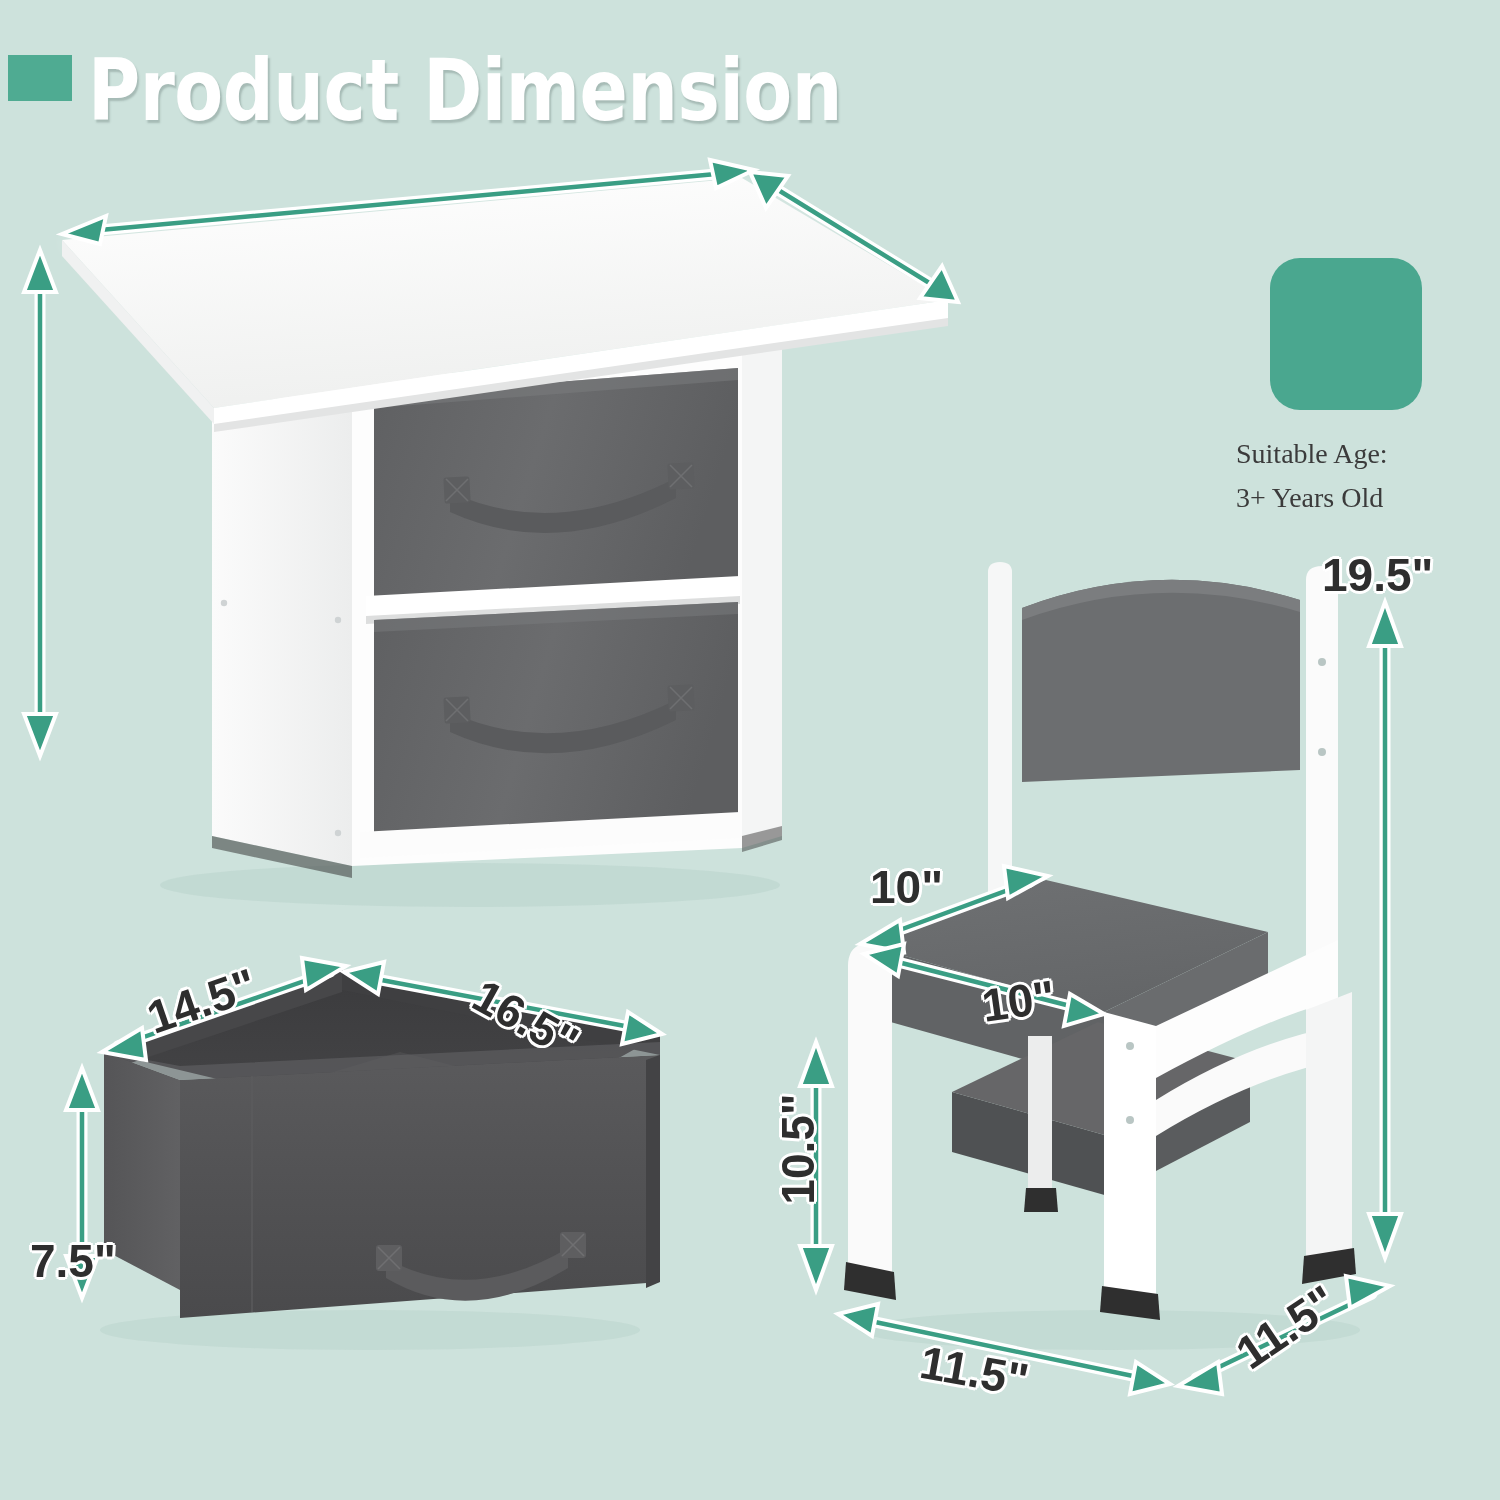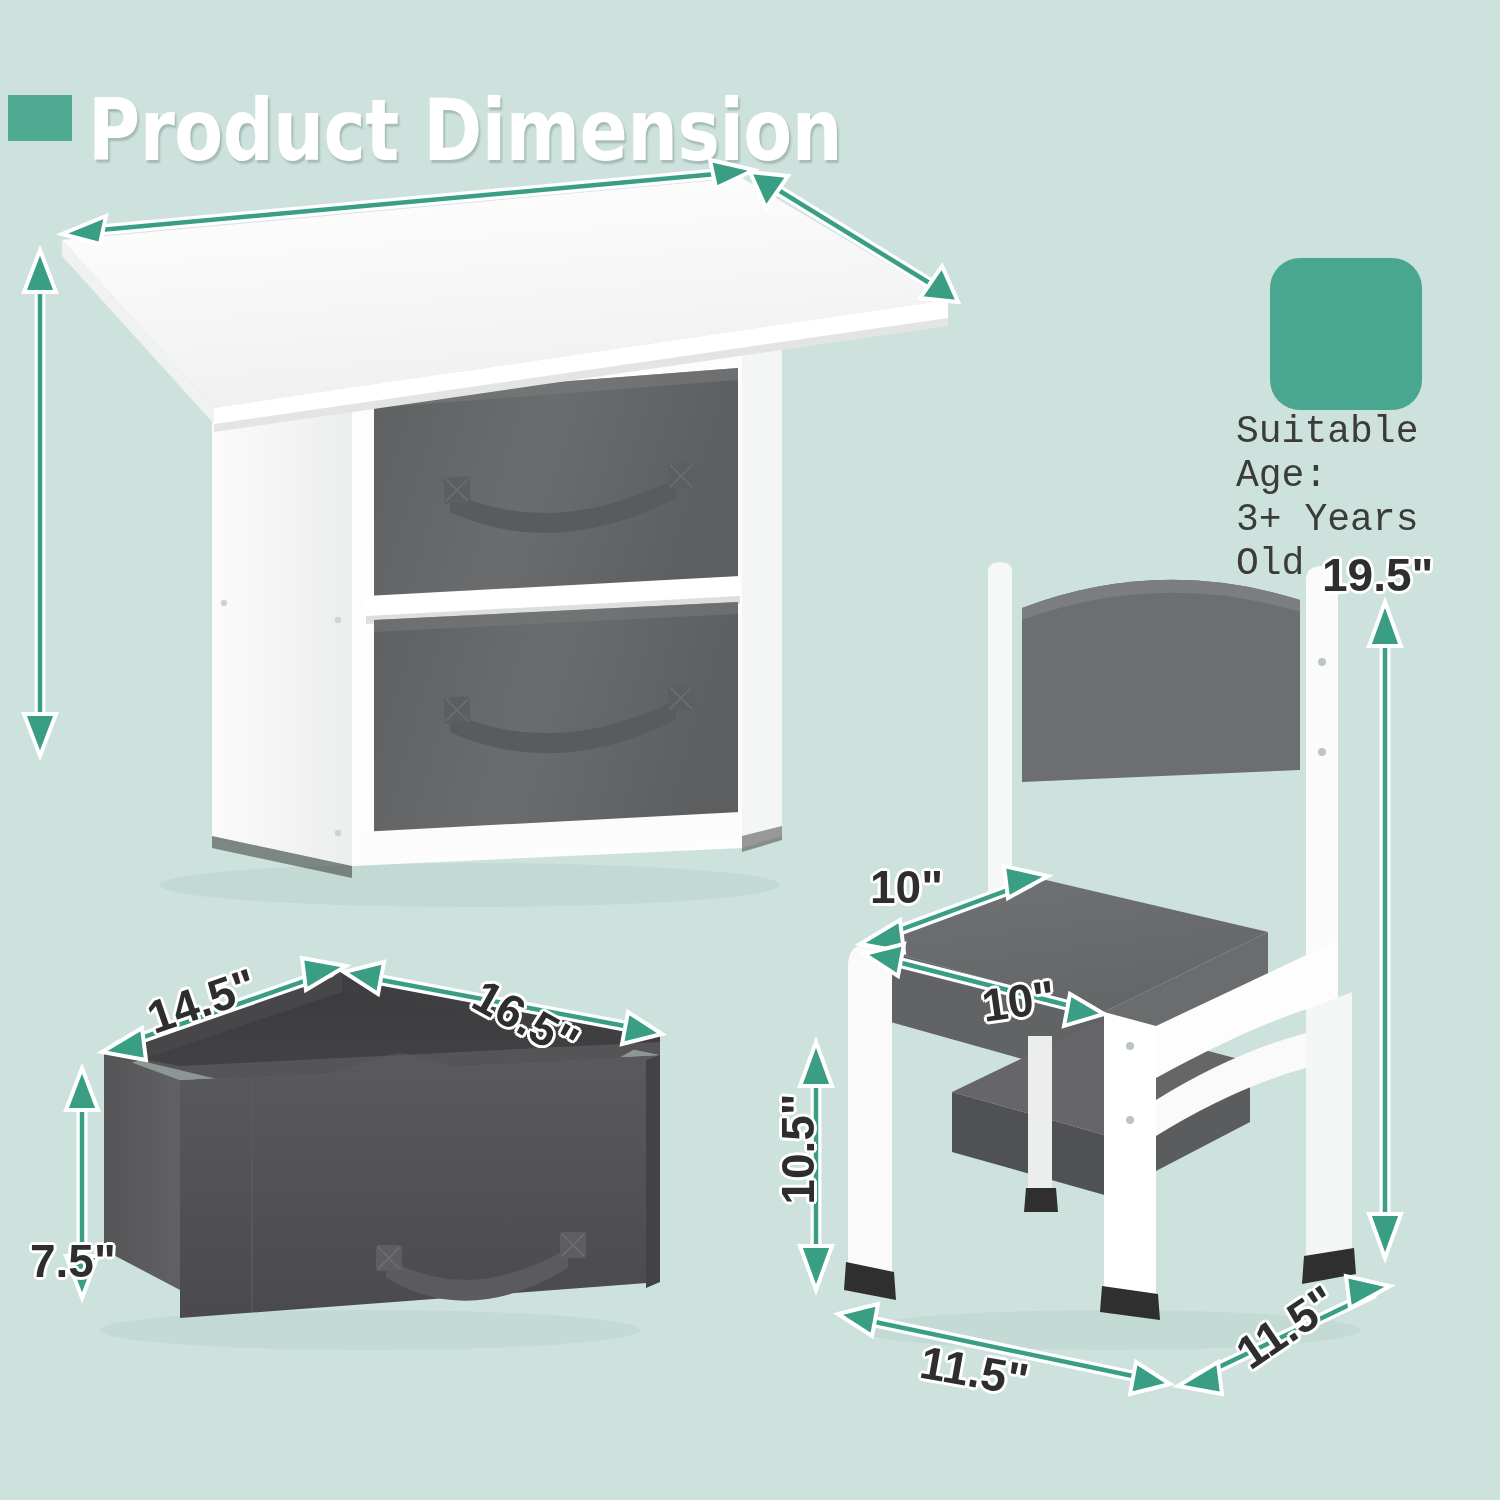--- a/index.html
+++ b/index.html
@@ -6,21 +6,21 @@
   html, body { width:1500px; height:1500px; }
   body {
     background:#cde2dc;
     font-family:"Liberation Sans", sans-serif;
     position:relative;
     overflow:hidden;
   }
   #stage { position:absolute; inset:0; }
 
   
-  #header { position:absolute; left:0; top:38px; width:1000px; height:105px;margin-top:40px; }
+  #header { position:absolute; left:0; top:38px; width:1000px; height:105px; }
   #title-marker {
     position:absolute; left:8px; top:17px; width:64px; height:46px;
     background:#4fab92;
   }
   #title-text {
     position:absolute; left:88px; top:0px;
     font-family:"Liberation Sans Narrow","DejaVu Sans Condensed","Liberation Sans", sans-serif;
     font-size:86px; font-weight:bold; color:#ffffff; line-height:104px;
     letter-spacing:-0.5px;
     text-shadow: 2px 3px 2px rgba(120,140,135,0.45);
@@ -28,22 +28,22 @@
     transform:scaleX(0.92); transform-origin:left center;
   }
 
   
   #age-badge { position:absolute; left:1236px; top:258px; width:250px; }
   #age-icon-box {
     width:152px; height:152px; border-radius:30px; background:#4aa78f;
     margin-left:34px; display:flex; align-items:center; justify-content:center;
   }
   #age-caption {
-    font-size:38px; color:#3b3b3b; line-height:44px;
-    font-family:Liberation Mono, monospace; white-space:pre-line;
+    margin-top:22px; font-size:28px; color:#3b3b3b; line-height:44px;
+    font-family:Liberation Serif, serif; white-space:pre-line;
   }
 
   
   .dim-label {
     position:absolute;
     font-family:"Liberation Sans", sans-serif;
     font-weight:bold;
     color:#2e2e2e;
     white-space:nowrap;
     text-shadow:

